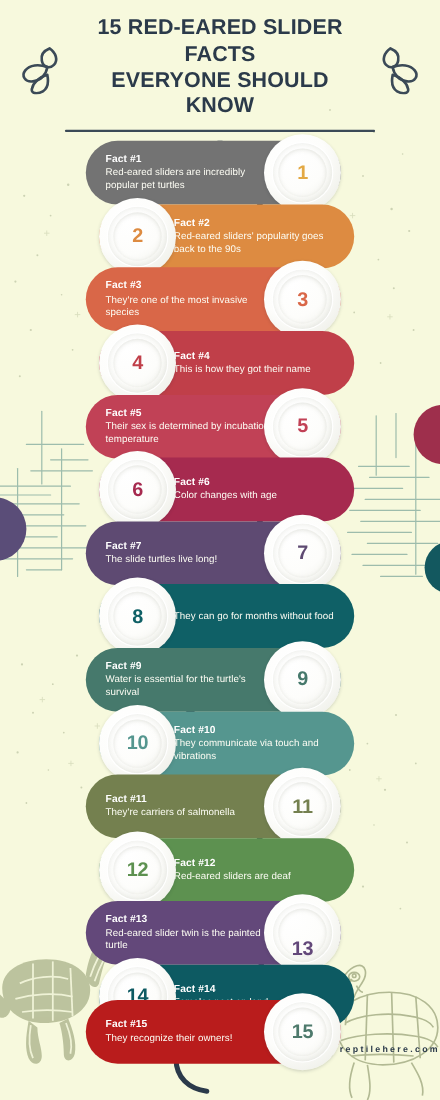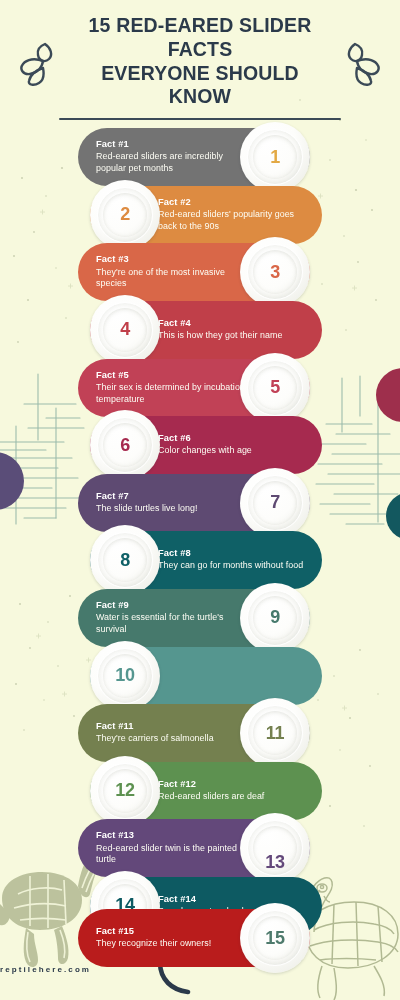--- a/index.html
+++ b/index.html
@@ -101,22 +101,22 @@
   .row.left  .badge { right: 0px; }
   .row.right .badge { left: 0px; }
 
   .badge-num {
     position: relative; z-index: 2;
     font-size: 18px; font-weight: bold; letter-spacing: -.3px;
   }
 
   
   .footer {
-    position: absolute; left: 0; right: 0; bottom: 26px;
-    text-align: left; z-index: 5;
+    position: absolute; left: 0; right: 0; bottom: 42px;
+    text-align: right; z-index: 5; padding-left: 24px;
   }
   .footer-text {
     color: #2b3a4a; font-size: 8px; font-weight: bold;
     letter-spacing: 2.1px;
   }
 </style>
 </head>
 <body>
 
 <div class="bg-layer">
@@ -333,21 +333,21 @@
              C222 726 240 740 240 762
              C240 784 222 798 200 798
              C178 798 160 812 160 834
              C160 852 172 862 188 864" stroke="#2b3a4a" stroke-width="4.6" fill="none" stroke-linecap="round"></path>
   </svg>
 
   <div id="rows-host">
       <div class="row left" style="top: 0px; background: #737373;">
         <div class="row-text">
           <div class="fact-label">Fact #1</div>
-          <div class="fact-body">Red-eared sliders are incredibly popular pet months</div>
+          <div class="fact-body">Red-eared sliders are incredibly popular pet turtles</div>
         </div>
         <div class="badge">
           <span class="badge-num" style="color: rgb(227, 169, 68);">1</span>
         </div>
       </div>
       <div class="row right" style="top: 57.6px; background: rgb(221, 139, 65);">
         <div class="row-text">
           <div class="fact-label">Fact #2</div>
           <div class="fact-body">Red-eared sliders' popularity goes back to the 90s</div>
         </div>
@@ -395,37 +395,40 @@
         <div class="row-text">
           <div class="fact-label">Fact #7</div>
           <div class="fact-body">The slide turtles live long!</div>
         </div>
         <div class="badge">
           <span class="badge-num" style="color: rgb(94, 74, 114);">7</span>
         </div>
       </div>
       <div class="row right" style="top: 403.2px; background: rgb(15, 96, 102);">
         <div class="row-text">
-          <div class="fact-label">Fact #8</div>
           <div class="fact-body">They can go for months without food</div>
         </div>
         <div class="badge">
           <span class="badge-num" style="color: rgb(15, 96, 102);">8</span>
         </div>
       </div>
       <div class="row left" style="top: 460.8px; background: rgb(70, 121, 108);">
         <div class="row-text">
           <div class="fact-label">Fact #9</div>
           <div class="fact-body">Water is essential for the turtle's survival</div>
         </div>
         <div class="badge">
           <span class="badge-num" style="color: rgb(70, 121, 108);">9</span>
         </div>
       </div>
       <div class="row right" style="top: 518.4px; background: rgb(85, 150, 143);">
+        <div class="row-text">
+          <div class="fact-label">Fact #10</div>
+          <div class="fact-body">They communicate via touch and vibrations</div>
+        </div>
         <div class="badge">
           <span class="badge-num" style="color: rgb(85, 150, 143);">10</span>
         </div>
       </div>
       <div class="row left" style="top: 576px; background: rgb(116, 128, 79);">
         <div class="row-text">
           <div class="fact-label">Fact #11</div>
           <div class="fact-body">They're carriers of salmonella</div>
         </div>
         <div class="badge">

